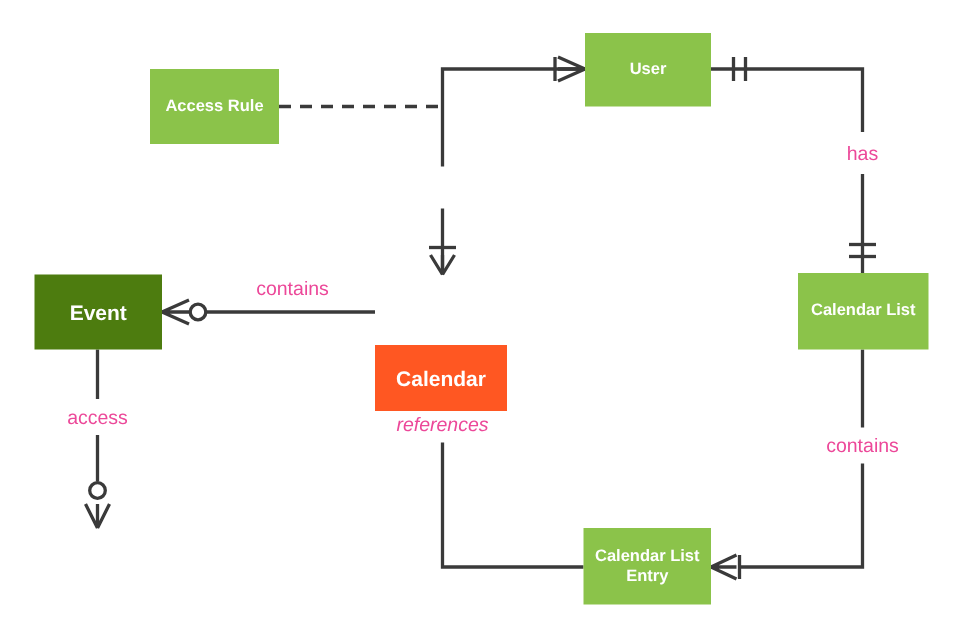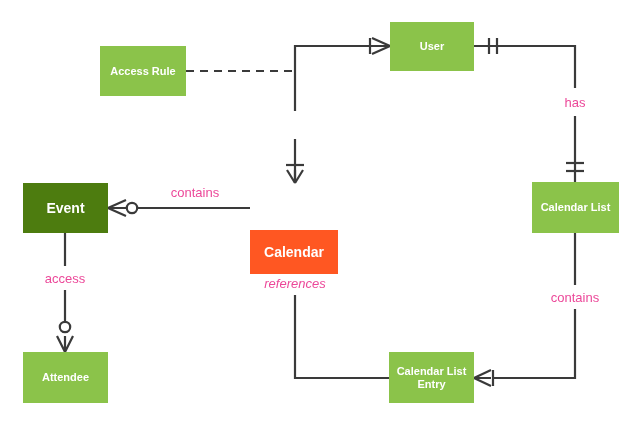--- a/index.html
+++ b/index.html
@@ -151,23 +151,20 @@
   </div>
 
   <div class="entity-box orange" style="left:23px; top:183px; width:85px; height:50px; background:#4d7c0f;">
     <span>Event</span>
   </div>
 
   <div class="entity-box orange" style="left:250px; top:183px; width:88px; height:44px; background:#FF5722;margin-top:47px;">
     <span>Calendar</span>
   </div>
 
-  <div class="entity-box green" style="left:23px; top:352px; width:85px; height:51px; background:#8BC34A;">
-    <span>Attendee</span>
-  </div>
 
   <div class="entity-box green" style="left:389px; top:352px; width:85px; height:51px; background:#8BC34A;">
     <span style="white-space:pre-line;">Calendar List
 Entry</span>
   </div>
 
 
   <div class="rel-label" style="left:575px; top:102px;">has</div>
 
   <div class="rel-label" style="left:195px; top:192px;">contains</div>

